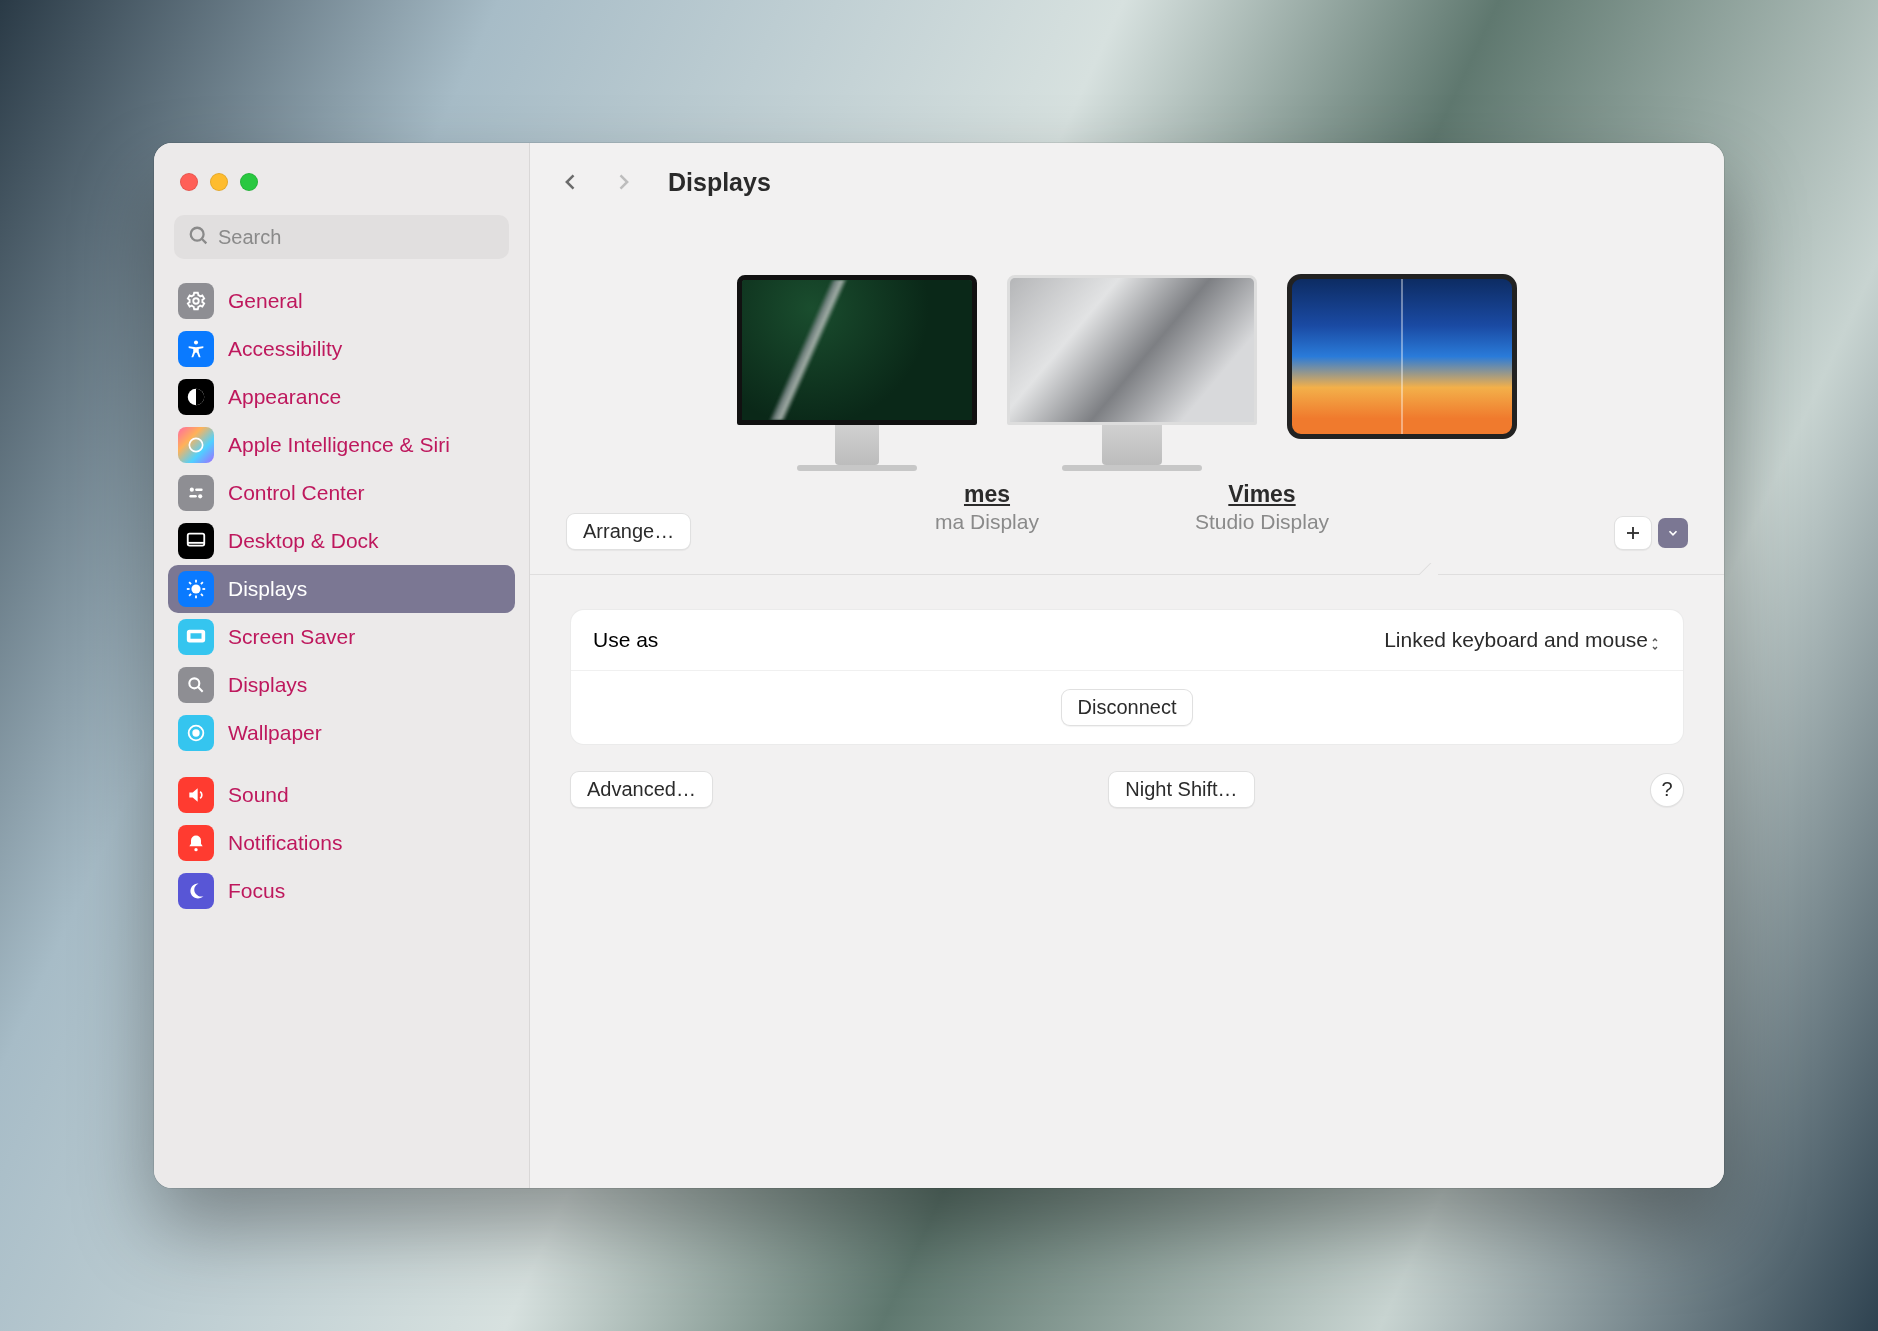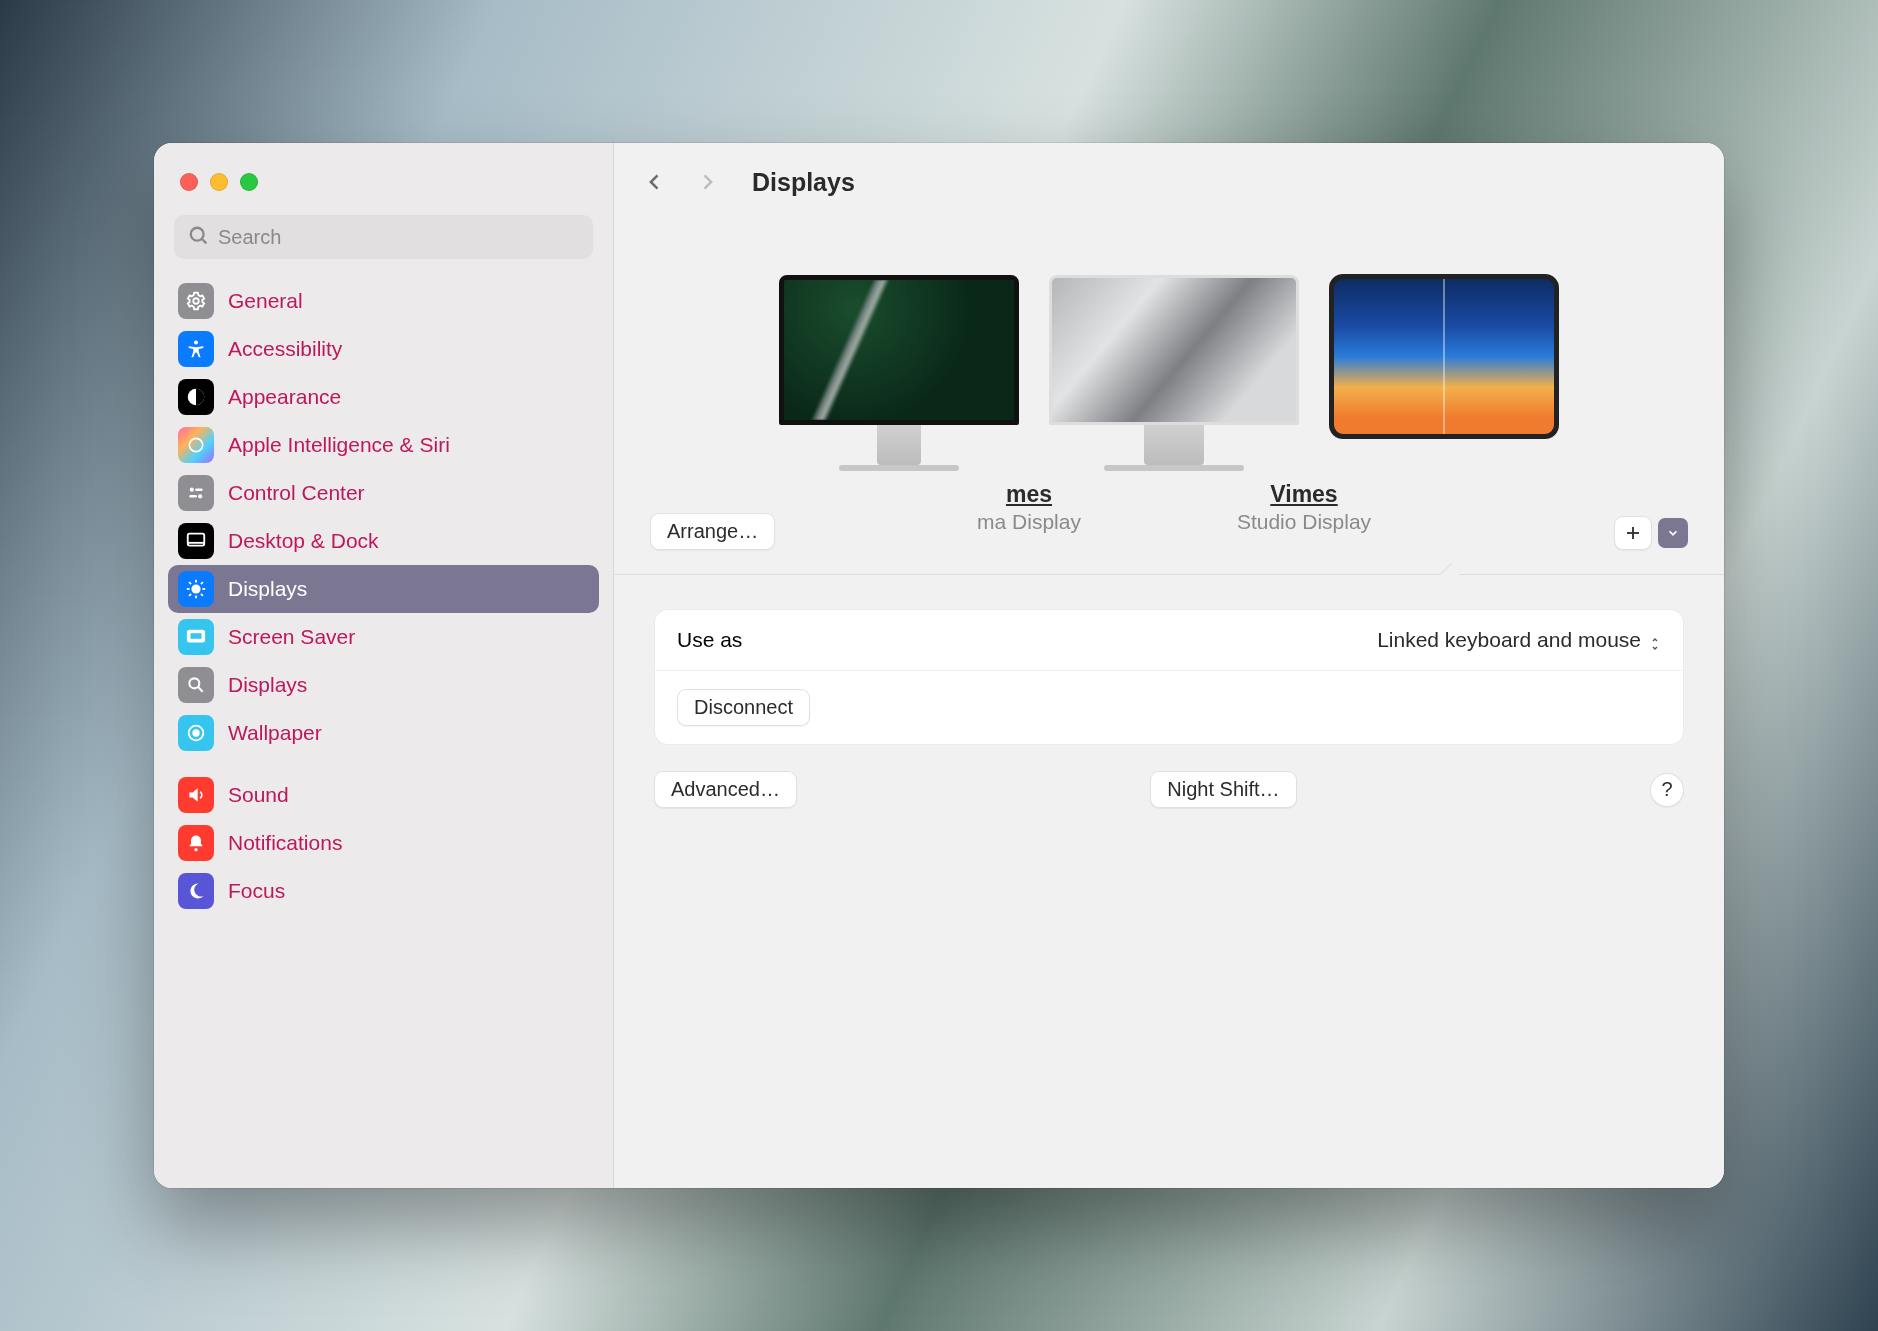--- a/index.html
+++ b/index.html
@@ -17,21 +17,21 @@
     width: 1570px;
     height: 1045px;
     background: #f0efef;
     border-radius: 18px;
     box-shadow: 0 40px 80px rgba(0,0,0,0.35), 0 0 0 1px rgba(0,0,0,0.08);
     display: flex;
     overflow: hidden;
   }
   
   .sidebar {
-    width: 460px;
+    width: 376px;
     background: #eceaea;
     border-right: 1px solid rgba(0,0,0,0.08);
     padding: 22px 0 0 0;
     display: flex;
     flex-direction: column;
   }
   .traffic-lights {
     display: flex;
     gap: 12px;
     padding: 8px 0 24px 26px;
@@ -205,21 +205,21 @@
     border-radius: 14px;
     overflow:hidden;
   }
   .panel-row {
     display:flex; justify-content:space-between; align-items:center;
     padding: 18px 22px;
     font-size: 21px;
   }
   .panel-row + .panel-row { border-top: 1px solid rgba(0,0,0,0.06); }
   .select-like {
-    display:flex; align-items:flex-end; gap:8px; color:#2b2b2b;
+    display:flex; align-items:flex-end; gap:1px; color:#2b2b2b;
     font-size: 21px;
   }
   .updown {
     display:flex; flex-direction:column; font-size:10px; line-height:9px; color:#555;
   }
   .pill-btn {
     background:#fff; border:1px solid rgba(0,0,0,0.12); border-radius:9px;
     padding: 6px 16px; font-size:20px; color:#2b2b2b;
     box-shadow: 0 1px 1px rgba(0,0,0,0.05);
   }
@@ -478,21 +478,21 @@
             <span class="updown">
               <svg width="12" height="8" viewBox="0 0 24 24" fill="none" stroke="currentColor" stroke-width="4">
                   <polyline points="6 15 12 9 18 15"></polyline>
                 </svg>
               <svg width="12" height="8" viewBox="0 0 24 24" fill="none" stroke="currentColor" stroke-width="4">
                   <polyline points="6 9 12 15 18 9"></polyline>
                 </svg>
             </span>
           </div>
         </div>
-        <div class="panel-row" style="justify-content:flex-start">
+        <div class="panel-row" style="justify-content:center">
           <button class="pill-btn">Disconnect</button>
         </div>
       </div>
 
       <div class="bottom-buttons">
         <button class="pill-btn">Advanced…</button>
         <button class="pill-btn">Night Shift…</button>
         <div class="help-btn">?</div>
       </div>
     </div>

